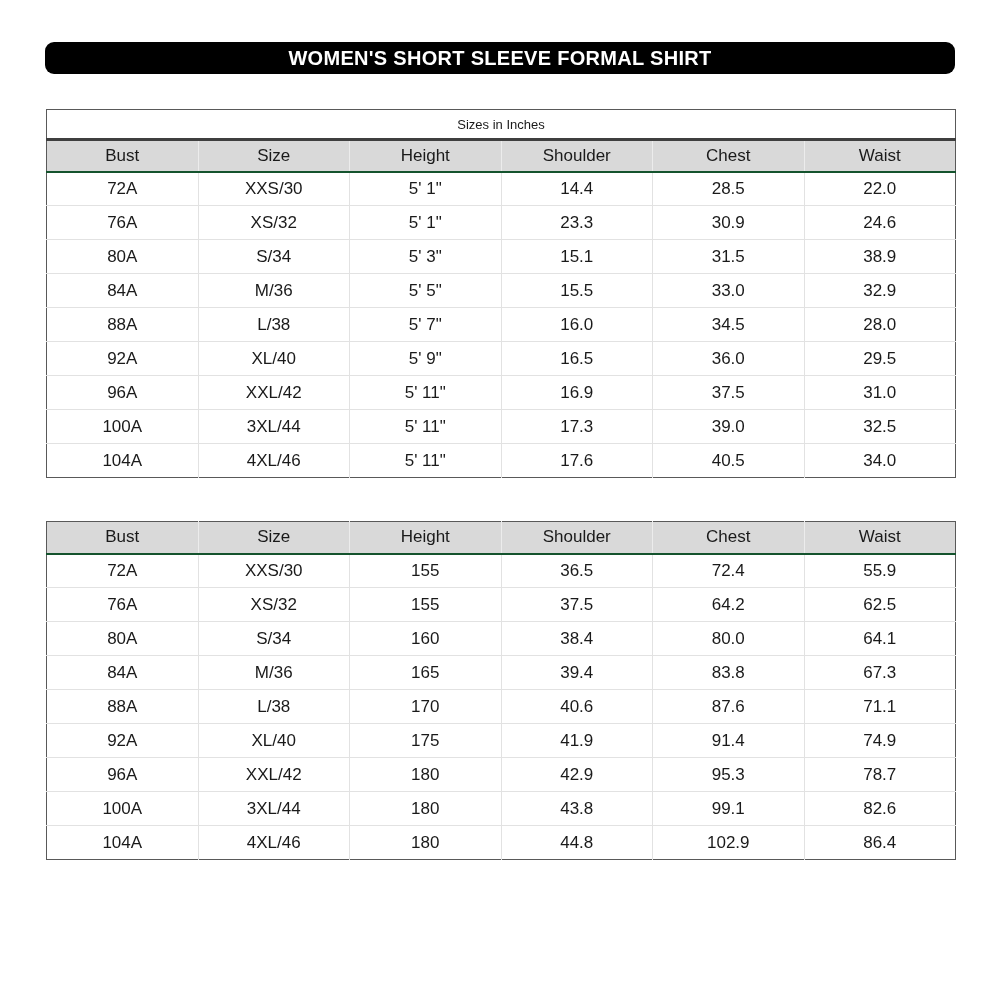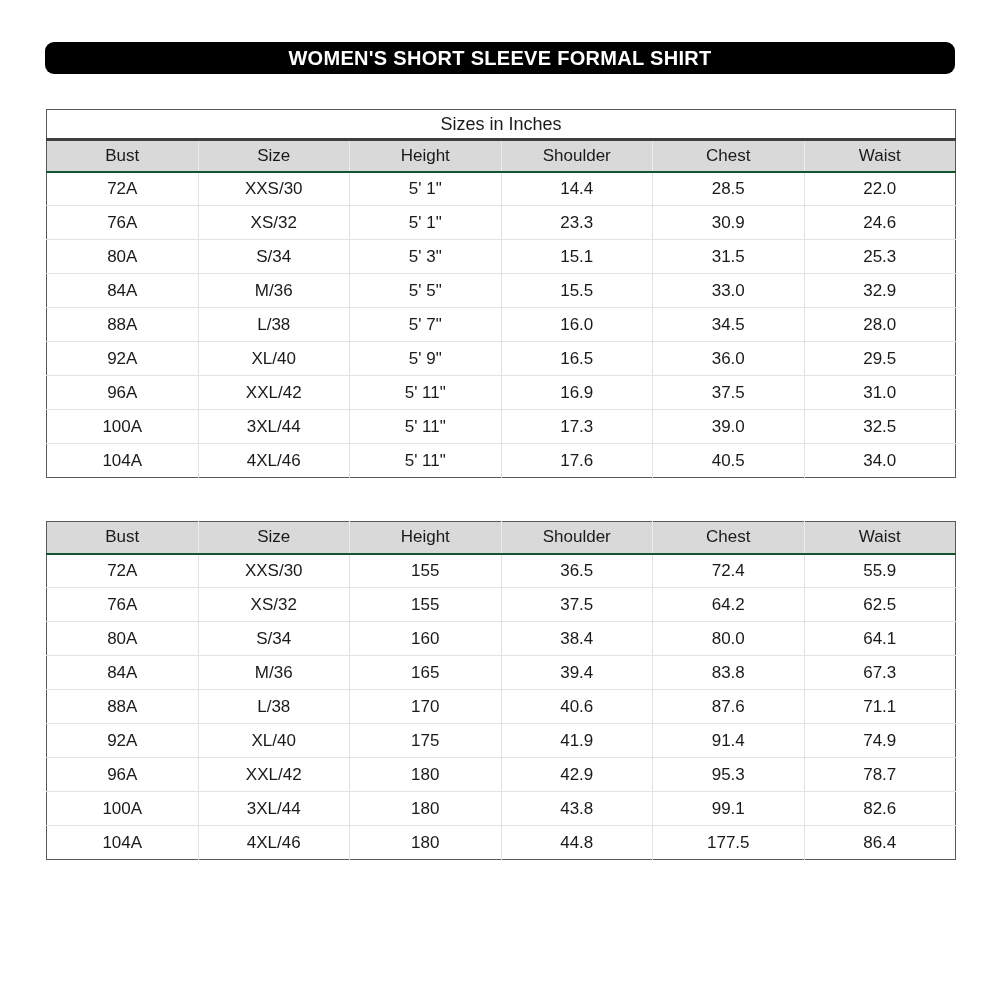--- a/index.html
+++ b/index.html
@@ -48,21 +48,21 @@
     font-size: 17px;
     border: 1px solid #595959;
   }
 
   td.table-title {
     height: 30px;
     text-align: center;
     vertical-align: middle;
     background: #ffffff;
     border-bottom: 3px solid #3f3f3f;
-    font-size: 18px;
+    font-size: 13px;
     margin-left: 26px;
   }
 
   tr.header-row th {
     height: 32px;
     background: #d9d9d9;
     font-weight: 400;
     font-size: 17px;
     text-align: center;
     vertical-align: middle;
@@ -125,21 +125,21 @@
             <td>23.3</td>
             <td>30.9</td>
             <td>24.6</td>
           </tr>
           <tr>
             <td>80A</td>
             <td>S/34</td>
             <td>5' 3"</td>
             <td>15.1</td>
             <td>31.5</td>
-            <td>25.3</td>
+            <td>38.9</td>
           </tr>
           <tr>
             <td>84A</td>
             <td>M/36</td>
             <td>5' 5"</td>
             <td>15.5</td>
             <td>33.0</td>
             <td>32.9</td>
           </tr>
           <tr>
@@ -261,20 +261,20 @@
             <td>180</td>
             <td>43.8</td>
             <td>99.1</td>
             <td>82.6</td>
           </tr>
           <tr>
             <td>104A</td>
             <td>4XL/46</td>
             <td>180</td>
             <td>44.8</td>
-            <td>177.5</td>
+            <td>102.9</td>
             <td>86.4</td>
           </tr>
         </tbody>
     </table>
   </div>
 
 </div>
 
 </body></html>

